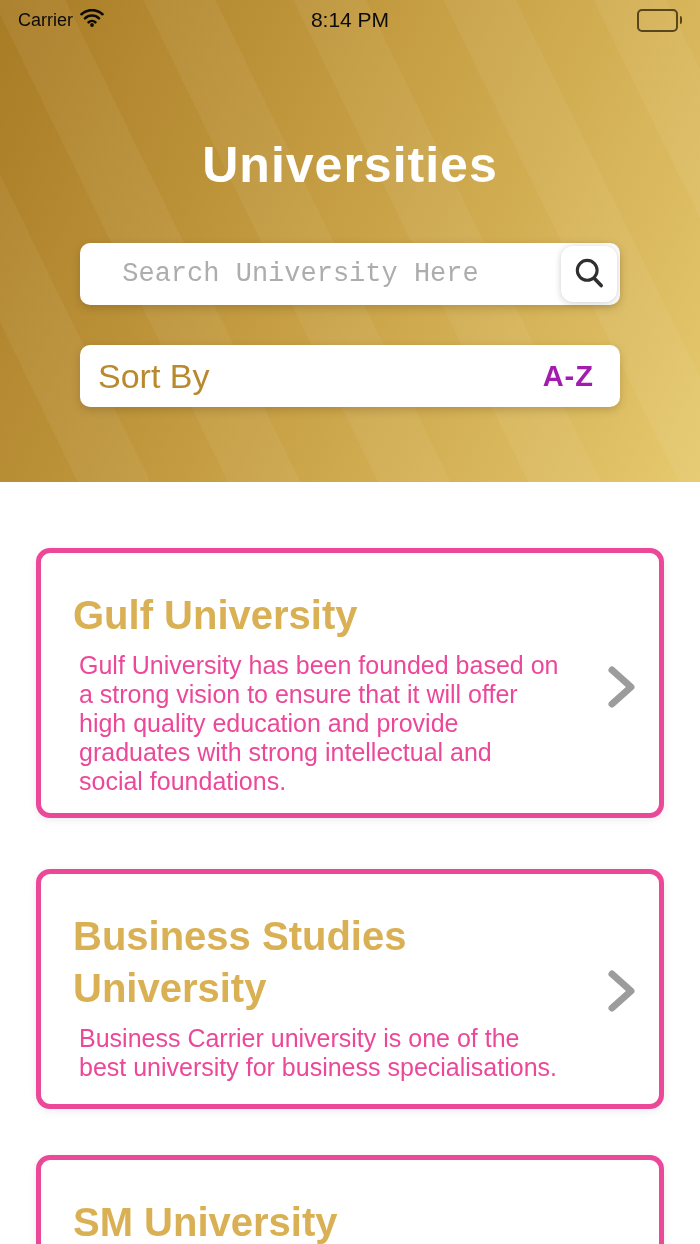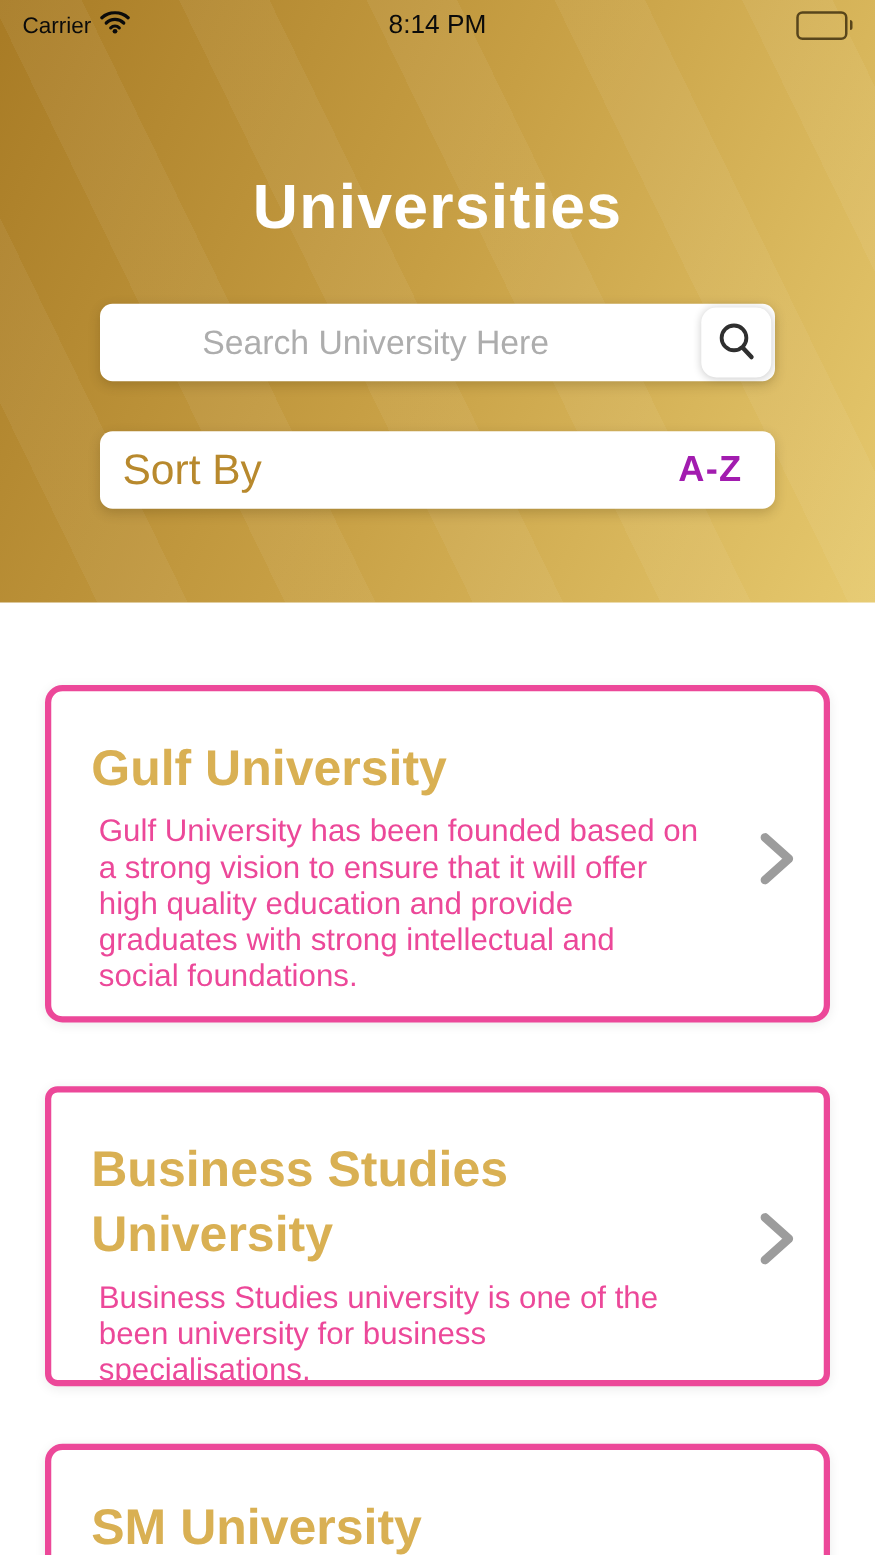--- a/index.html
+++ b/index.html
@@ -77,21 +77,21 @@
     background: #ffffff; border-radius: 10px;
     box-shadow: 0 3px 9px rgba(60, 40, 0, 0.22);
     display: flex; align-items: center;
     box-sizing: border-box;
   }
   .search-input {
     flex: 1; height: 100%;
     border: none; outline: none; background: transparent;
     text-align: center; font-size: 27px; color: #444444;
     padding: 0 40px 0 0;
-    font-family: Liberation Sans, sans-serif;
+    font-family: Liberation Mono, monospace;
   }
   .search-input::placeholder { color: #adadad; }
   .search-icon-btn {
     flex: 0 0 auto;
     width: 56px; height: 56px; margin-right: 3px;
     background: #ffffff; border: none; border-radius: 12px;
     box-shadow: 0 1px 7px rgba(0,0,0,0.2);
     display: flex; align-items: center; justify-content: center;
     cursor: pointer;
   }
@@ -119,21 +119,21 @@
     background: #ffffff;
     border: 5px solid #ec4899;
     border-radius: 14px;
     box-shadow: 0 2px 9px rgba(0,0,0,0.08);
     padding: 36px 92px 20px 32px;
     box-sizing: border-box;
     overflow: hidden;
     cursor: pointer;
   }
   .card-1 { height: 270px; }
-  .card-2 { margin-top: 51px; height: 240px; border-radius: 10px; }
+  .card-2 { margin-top: 51px; height: 240px; }
   .card-3 { margin-top: 46px; height: 240px; }
   .card-title {
     color: #d9b053; font-size: 40px; font-weight: 700;
     line-height: 1.3; margin: 0 0 10px;
   }
   .card-desc {
     color: #ec4899; font-size: 25px; line-height: 29px; margin: 6px;
   }
   .chevron { position: absolute; right: 22px; }
   .card-1 .chevron { top: 112px; }
@@ -198,21 +198,21 @@
     <p class="card-desc">Gulf University has been founded based on a strong vision to ensure that it will offer high quality education and provide graduates with strong intellectual and social foundations.</p>
     <span class="chevron">
       <svg width="30" height="44" viewBox="0 0 30 44">
         <polyline points="5,5 24,22 5,39" fill="none" stroke="#9c9c9c" stroke-width="7" stroke-linecap="round" stroke-linejoin="round"></polyline>
       </svg>
     </span>
   </div>
 
   <div class="card card-2">
     <h2 class="card-title">Business Studies University</h2>
-    <p class="card-desc">Business Studies university is one of the been university for business specialisations.</p>
+    <p class="card-desc">Business Carrier university is one of the best university for business specialisations.</p>
     <span class="chevron">
       <svg width="30" height="44" viewBox="0 0 30 44">
         <polyline points="5,5 24,22 5,39" fill="none" stroke="#9c9c9c" stroke-width="7" stroke-linecap="round" stroke-linejoin="round"></polyline>
       </svg>
     </span>
   </div>
 
   <div class="card card-3">
     <h2 class="card-title">SM University</h2>
     <span class="chevron">

